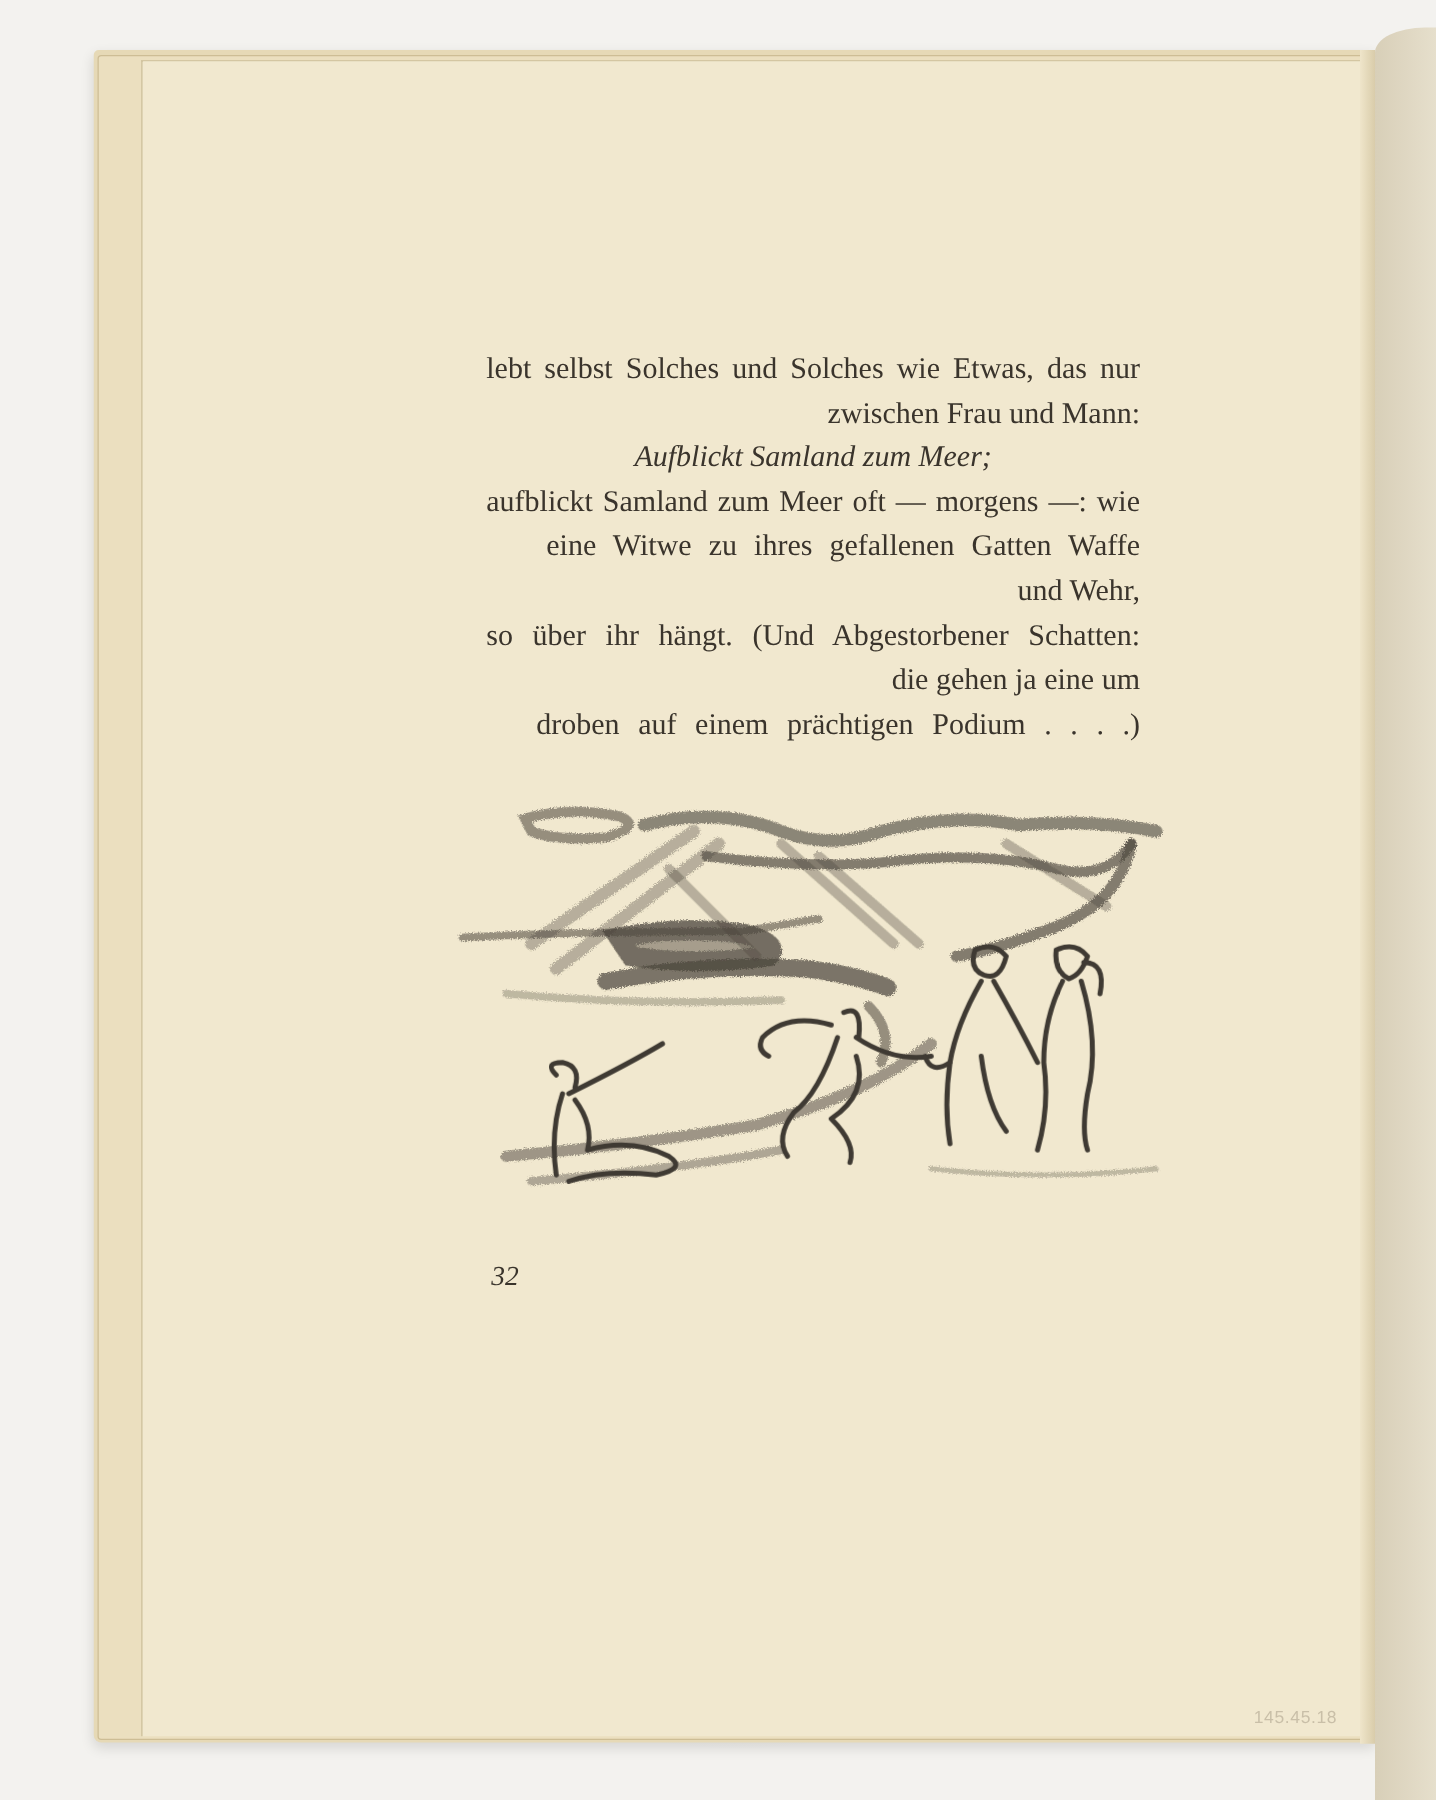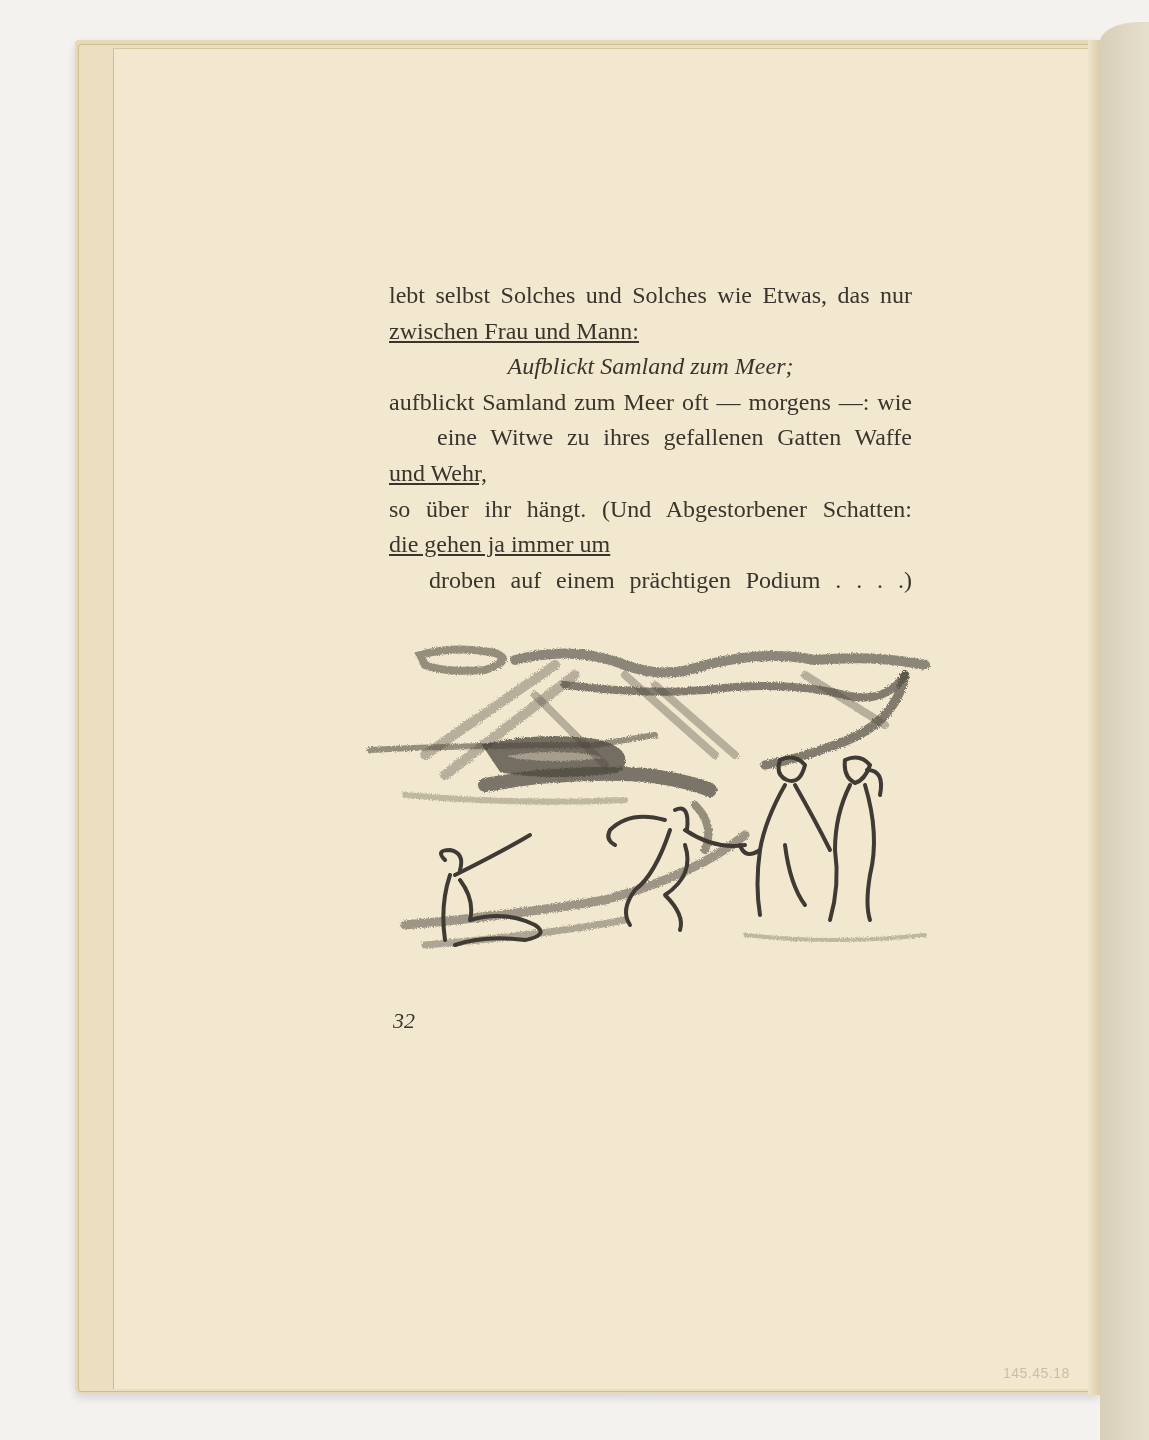--- a/index.html
+++ b/index.html
@@ -38,21 +38,21 @@
     background: linear-gradient(to right, #d8cfb8, #e6dfcc);
     border-top-left-radius: 40px 20px;
   }
   .text-block {
     position: absolute; left: 389px; top: 278px; width: 523px;
     color: #3a342c;
     font-size: 24px; line-height: 35.6px;
   }
   .line { white-space: nowrap; height: 35.6px; }
   .line.justify { text-align: justify; text-align-last: justify; }
-  .line.center { text-align: left; text-decoration: underline; }
+  .line.center { text-align: right; }
   .line.left { text-align: center; font-style: italic; }
   .line.indent { padding-left: 48px; text-align: justify; text-align-last: justify; }
   .line.indent2 { padding-left: 40px; text-align: justify; text-align-last: justify; }
   .illustration {
     position: absolute; left: 365px; top: 635px; width: 590px; height: 335px;
   }
   .page-number {
     position: absolute; left: 393px; top: 1008px;
     font-size: 22px; color: #3a342c; font-style: italic;
   }
@@ -73,21 +73,21 @@
 <div class="right-page"></div>
 
 <div class="text-block">
   <div class="line justify">lebt selbst Solches und Solches wie Etwas, das nur</div>
   <div class="line center">zwischen Frau und Mann:</div>
   <div class="line left">Aufblickt Samland zum Meer;</div>
   <div class="line justify">aufblickt Samland zum Meer oft — morgens —: wie</div>
   <div class="line indent">eine Witwe zu ihres gefallenen Gatten Waffe</div>
   <div class="line center">und Wehr,</div>
   <div class="line justify">so über ihr hängt. (Und Abgestorbener Schatten:</div>
-  <div class="line center">die gehen ja immer um</div>
+  <div class="line center">die gehen ja eine um</div>
   <div class="line indent2">droben auf einem prächtigen Podium . . . .)</div>
 </div>
 
 <div class="illustration">
   <svg width="590" height="335" viewBox="0 0 590 335" xmlns="http://www.w3.org/2000/svg">
     <defs>
       <filter id="crayon" x="-5%" y="-5%" width="110%" height="110%">
         <feTurbulence type="fractalNoise" baseFrequency="0.9" numOctaves="2" result="noise"></feTurbulence>
         <feDisplacementMap in="SourceGraphic" in2="noise" scale="4"></feDisplacementMap>
       </filter>

